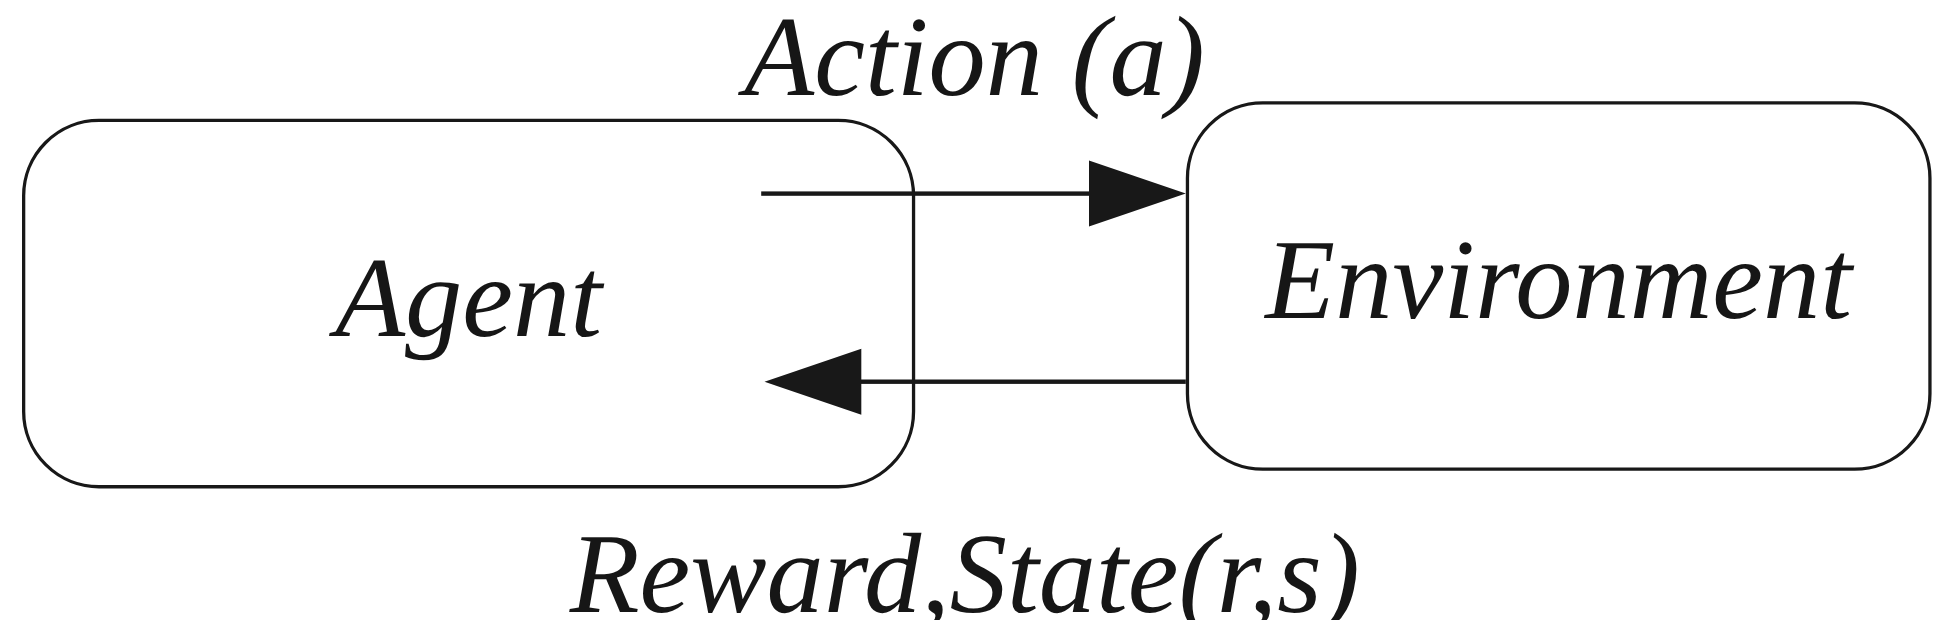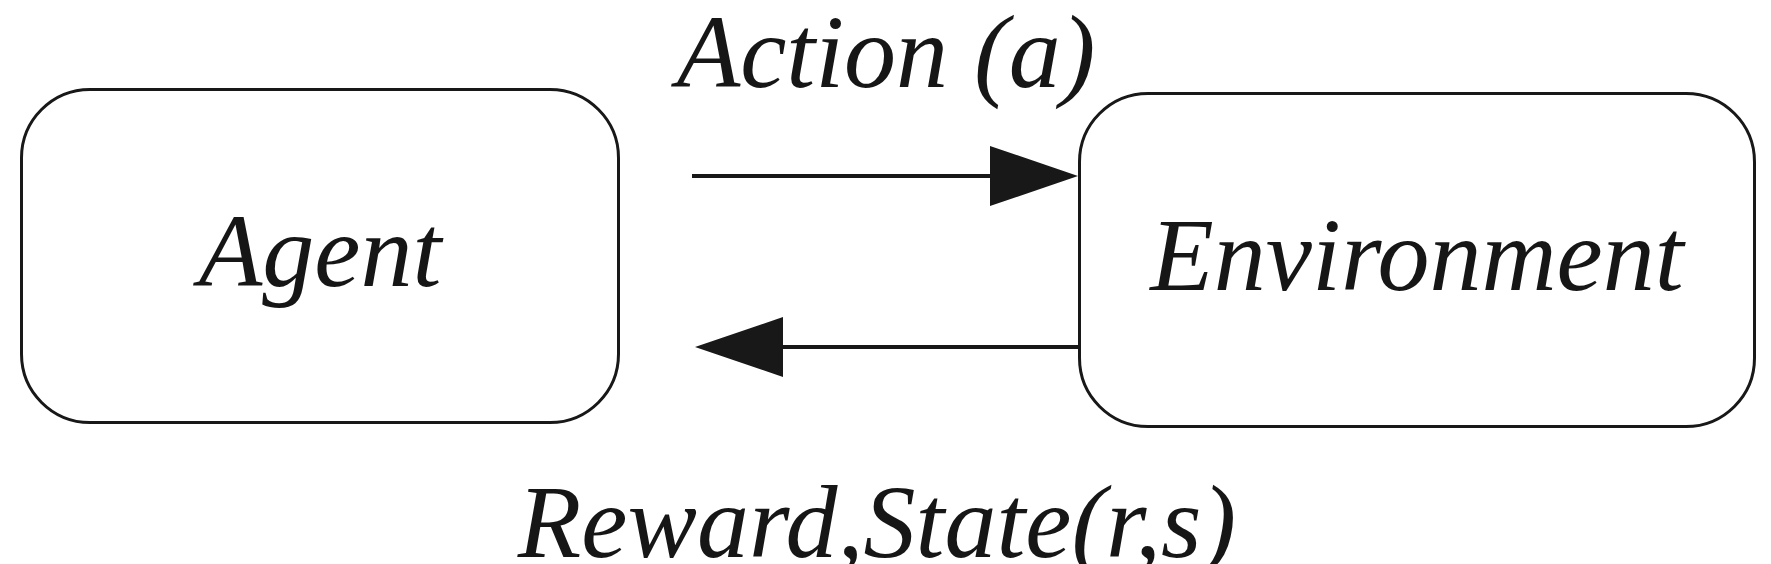--- a/index.html
+++ b/index.html
@@ -20,22 +20,22 @@
     box-sizing: border-box;
     border: 3px solid #181818;
     border-radius: 70px;
     background: #ffffff;
     display: flex;
     align-items: center;
     justify-content: center;
   }
   .node-agent {
     left: 20px;
-    top: 88px;
-    width: 600px;
+    top: 108px;
+    width: 812px;
     height: 336px;
   }
   .node-environment {
     left: 1078px;
     top: 92px;
     width: 678px;
     height: 336px;
     text-align: center;
   }
   .node-label {

